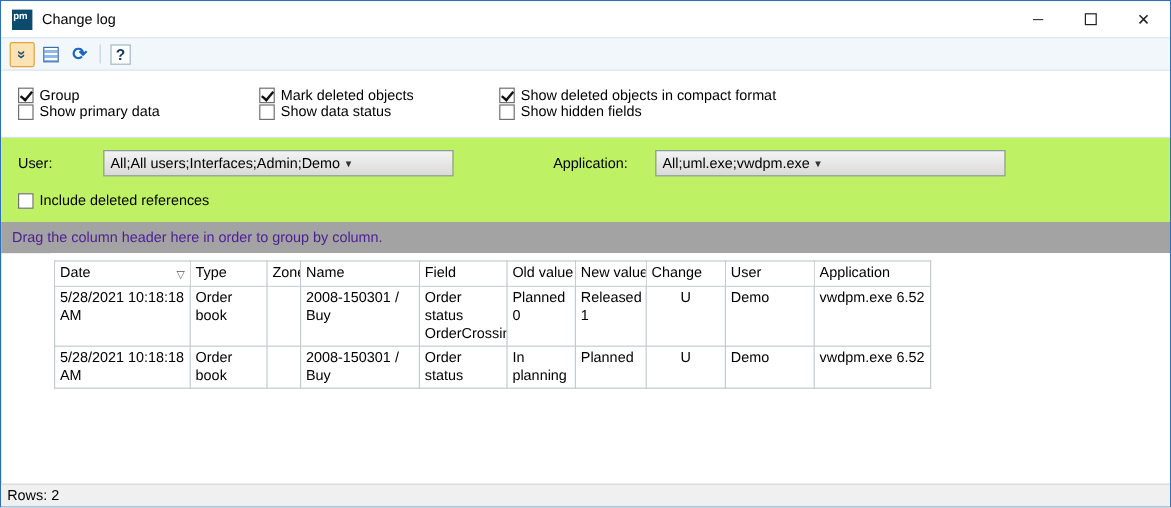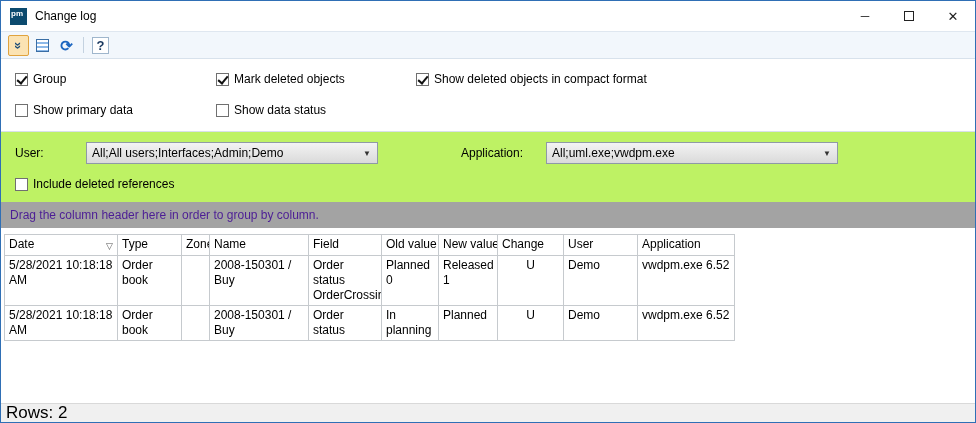--- a/index.html
+++ b/index.html
@@ -28,53 +28,53 @@
   .toolbtn.selected { background: #fbe3b3; border-color: #e0a33e; }
   .chevrons { display: inline-block; transform: rotate(90deg); color: #1f4e79; font-weight: bold; font-size: 13px; line-height: 1; }
   .csv-shape { width: 13px; height: 13px; border: 1px solid #3a6ea5; background:
                repeating-linear-gradient(#ffffff 0 2px, #8db9e8 2px 4px); }
   .refresh-glyph { color: #1c66c0; font-size: 15px; font-weight: bold; line-height: 1; }
   .tsep { width: 1px; height: 16px; background: #c4d2e0; margin: 0 3px; }
   .help-glyph { color: #17365d; font-size: 13px; font-weight: bold; border: 1px solid #9fb6cc; padding: 0 4px; background: #fff; }
 
   
   .filter-panel { background: #fff; padding: 13px 0 14px 14px; }
-  .cb-grid { display: grid; grid-template-columns: 201px 200px 1fr; row-gap: 17px; }
+  .cb-grid { display: grid; grid-template-columns: 201px 200px 1fr; }
   .cb { display: inline-flex; align-items: center; gap: 5px; }
   .cb .box { width: 13px; height: 13px; border: 1px solid #707070; background: #fff; position: relative; flex: none; }
   .cb.checked .box::after { content: ""; position: absolute; left: 3px; top: 0px; width: 4px; height: 8px;
                             border: solid #111; border-width: 0 2px 2px 0; transform: rotate(40deg); }
   .divider { height: 1px; background: #d8e0ea; flex: none; }
 
   
   .combo-section { background: #bef264; padding: 10px 0 8px 14px; }
   .combo-row { display: flex; align-items: center; }
   .lbl-user { width: 71px; }
   .lbl-app { width: 85px; margin-left: 83px; }
   .combo { width: 292px; height: 22px; border: 1px solid #8f9aa6; background: linear-gradient(#f3f3f3, #dadada);
-           display: flex; align-items: center; justify-content: space-between; padding: 0 3px 0 5px; }
+           display: flex; align-items: center; padding: 0 3px 0 5px; }
   .combo .arrow { width: 14px; text-align: center; color: #333; font-size: 8px; }
   .inc-del { margin-top: 13px; }
 
   
   .groupbar { height: 26px; flex: none; background: #a3a3a3; color: #4c1d95; display: flex; align-items: center;
               padding-left: 9px; font-size: 12px; }
 
   
-  .grid-area { flex: 1; background: #fff; overflow: hidden; padding: 6px 0 0 3px; }
+  .grid-area { flex: 1; background: #fff; overflow: hidden; padding: 6px 0 0 3px; margin-left: 41px; }
   table.grid { border-collapse: collapse; table-layout: fixed; width: 730px; font-size: 12px; }
   .grid th, .grid td { border: 1px solid #c6cace; padding: 2px 4px; text-align: left; vertical-align: top;
                        overflow: hidden; white-space: pre-line; line-height: 15px; }
   .grid th { font-weight: normal; height: 21px; background: #fff; position: relative; white-space: nowrap; }
   .sort-glyph { position: absolute; right: 4px; top: 4px; font-size: 9px; color: #555; }
   td.col-change { text-align: center; }
 
   
   .statusbar { height: 19px; flex: none; background: #f0f0f0; border-top: 1px solid #d9d9d9;
-               display: flex; align-items: center; padding-left: 5px; font-size: 17px; margin-top: 40px; }
+               display: flex; align-items: center; padding-left: 5px; font-size: 12px; margin-top: 40px; }
 </style>
 </head>
 <body>
 
 <div class="window">
 
   <div class="titlebar">
     <div class="app-icon">pm</div>
     <div class="title-text">Change log</div>
     <div class="tb-spacer"></div>
@@ -119,20 +119,24 @@
         <span class="box"></span>
         <span>Show deleted objects in compact format</span>
       </div>
       <div class="cb">
         <span class="box"></span>
         <span>Show primary data</span>
       </div>
       <div class="cb">
         <span class="box"></span>
         <span>Show data status</span>
+      </div>
+      <div class="cb">
+        <span class="box"></span>
+        <span>Show hidden fields</span>
       </div>
     </div>
   </div>
 
   <div class="divider"></div>
 
   <div class="combo-section">
     <div class="combo-row">
       <span class="lbl-user">User:</span>
       <div class="combo">

